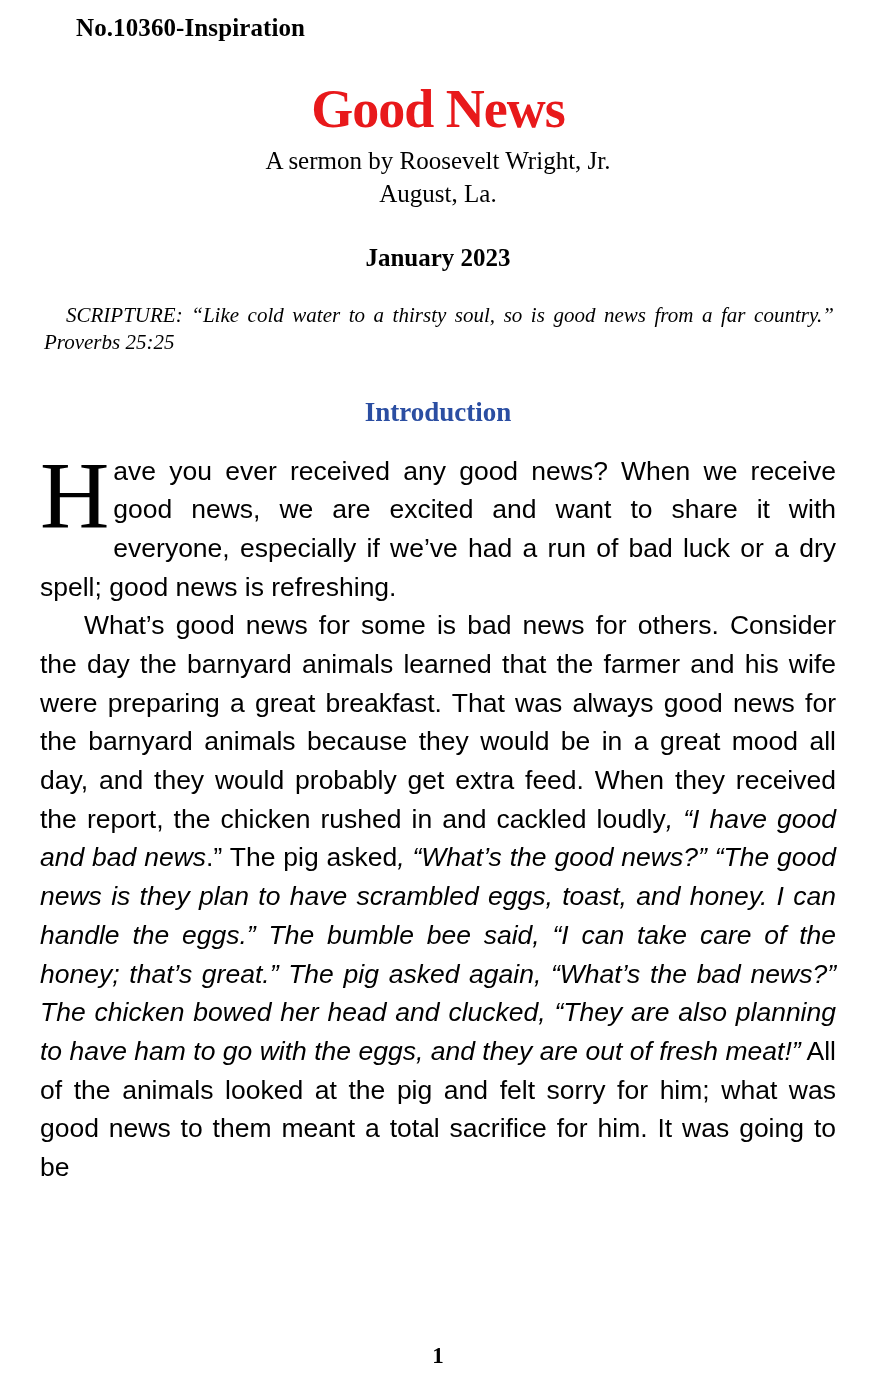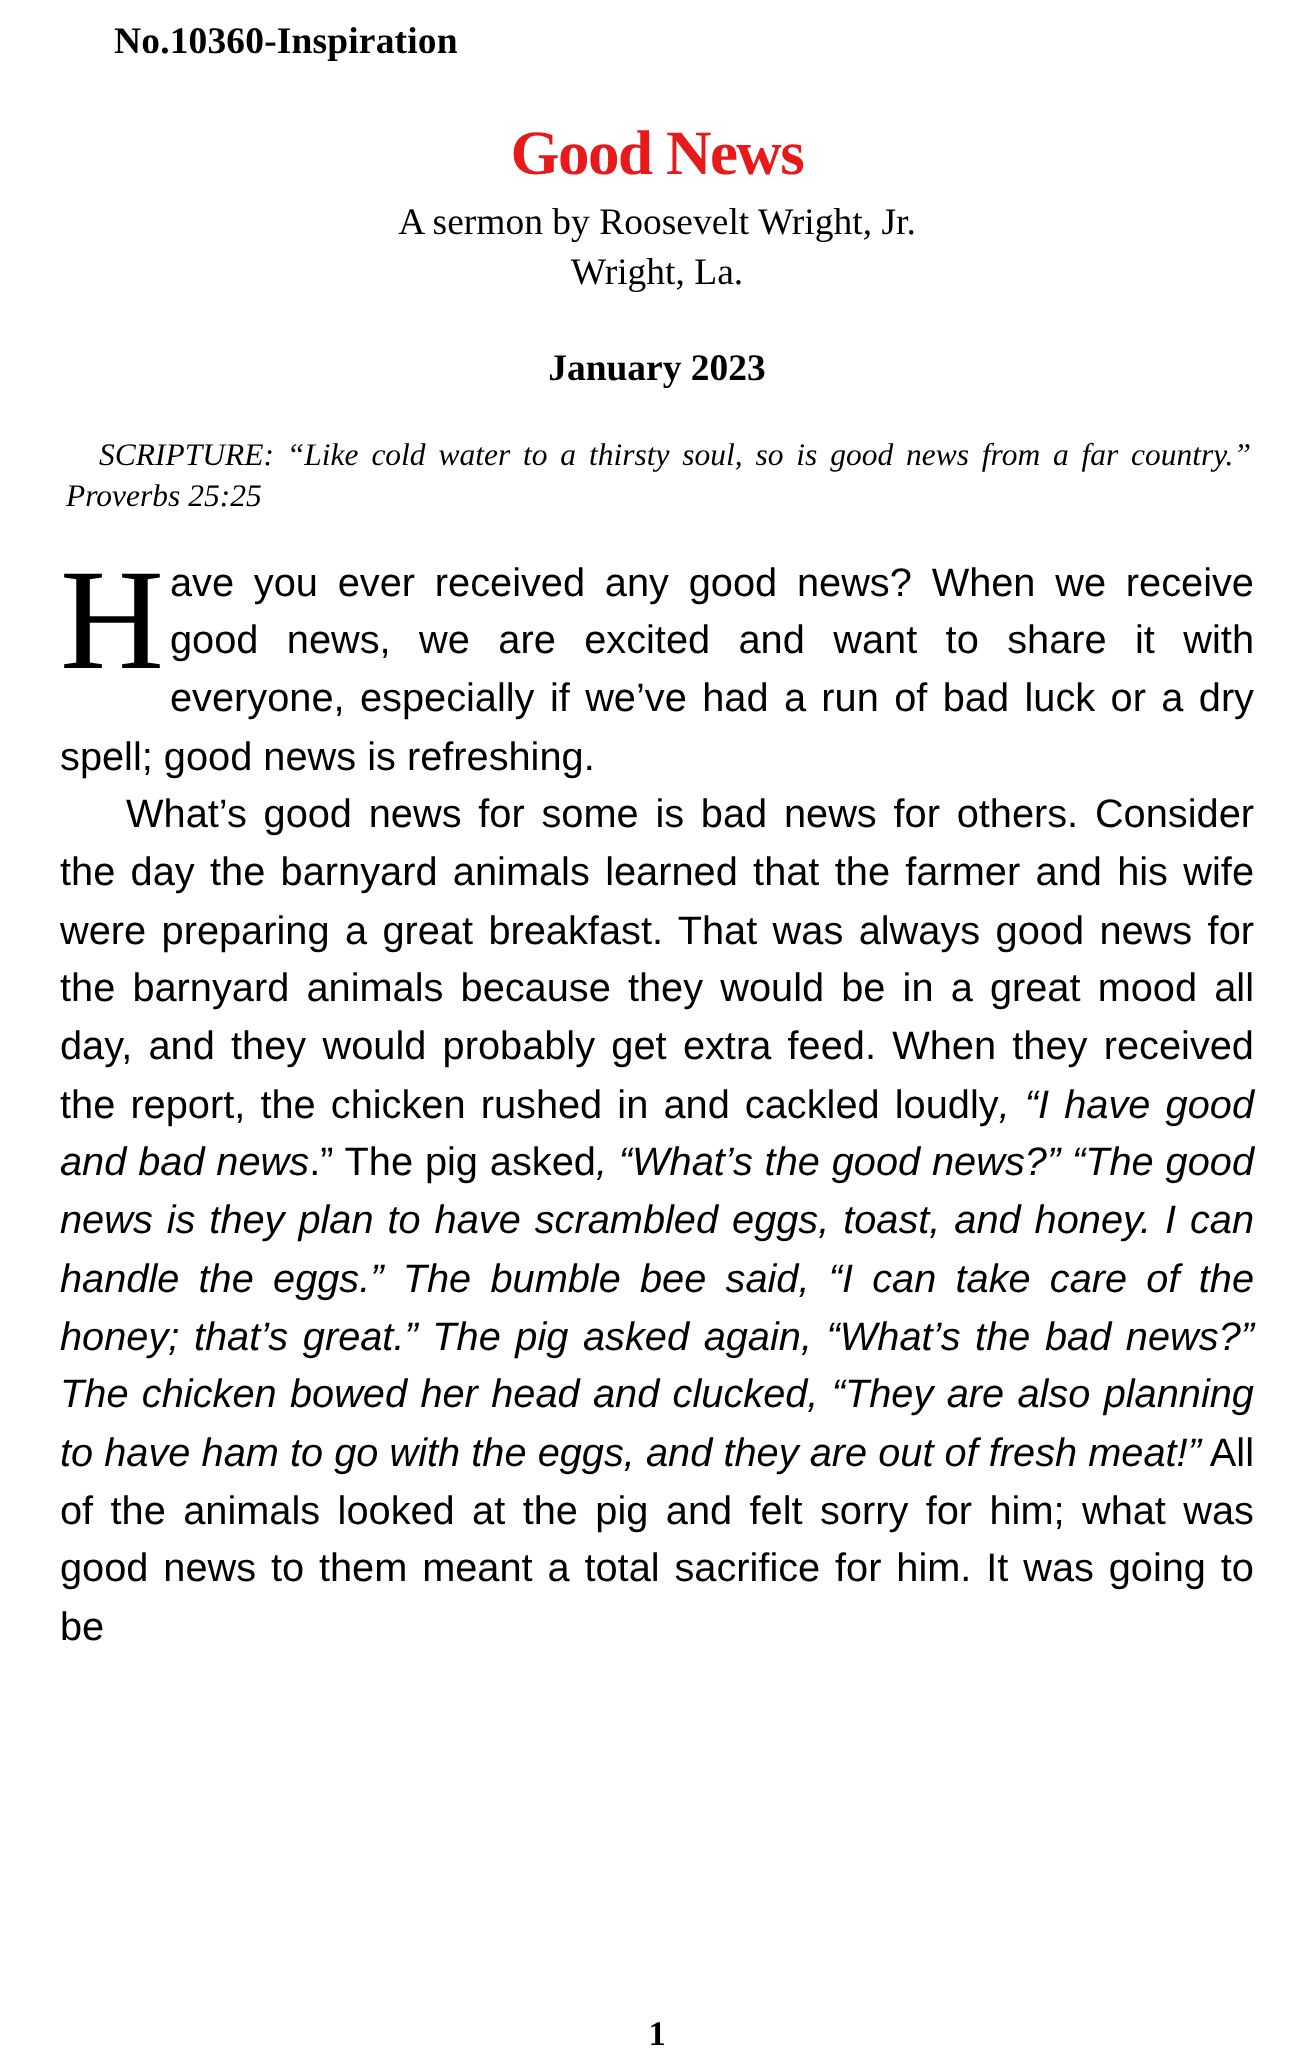--- a/index.html
+++ b/index.html
@@ -30,21 +30,21 @@
     margin-left: 40px;
     letter-spacing: 0.1px;
   }
   .title-block {
     text-align: center;
     margin-top: 40px;
   }
   .doc-title {
     font-family: "Liberation Serif", serif;
     font-weight: bold;
-    font-size: 42px;
+    font-size: 54px;
     color: #e8191b;
     letter-spacing: -1px;
     line-height: 1.0;
     margin: 0;
   }
   .byline {
     font-family: "Liberation Serif", serif;
     font-weight: normal;
     font-size: 25px;
     margin-top: 8px;
@@ -124,28 +124,29 @@
 <body>
 
 <div class="page">
 
   <div class="header-number">No.10360-Inspiration</div>
 
   <div class="title-block">
     <div class="doc-title">Good News</div>
     <div class="byline">
       <span>A sermon by Roosevelt Wright, Jr.</span>
-      <span class="line2">Wright, La.</span>
+      <span class="line2">August, La.</span>
     </div>
   </div>
 
   <div class="doc-date">January 2023</div>
 
   <div class="scripture">SCRIPTURE: “Like cold water to a thirsty soul, so is good news from a far country.” Proverbs 25:25</div>
 
+  <div class="section-heading">Introduction</div>
 
   <div class="body-text">
     <p class="para dropcap-para">Have you ever received any good news? When we receive good news, we are excited and want to share it with everyone, especially if we’ve had a run of bad luck or a dry spell; good news is refreshing.</p>
     <p class="para">
       <span>What’s good news for some is bad news for others. Consider the day the barnyard animals learned that the farmer and his wife were preparing a great breakfast. That was always good news for the barnyard animals because they would be in a great mood all day, and they would probably get extra feed. When they received the report, the chicken rushed in and cackled loudly</span><span class="ital">, “I have good and bad news</span><span>.” The pig asked</span><span class="ital">, “What’s the good news?” “The good news is they plan to have scrambled eggs, toast, and honey. I can handle the eggs.” The bumble bee said, “I can take care of the honey; that’s great.” The pig asked again, “What’s the bad news?” The chicken bowed her head and clucked, “They are also planning to have ham to go with the eggs, and they are out of fresh meat!”</span><span> All of the animals looked at the pig and felt sorry for him; what was good news to them meant a total sacrifice for him. It was going to be</span>
     </p>
   </div>
 
   <div class="page-number">1</div>
 

